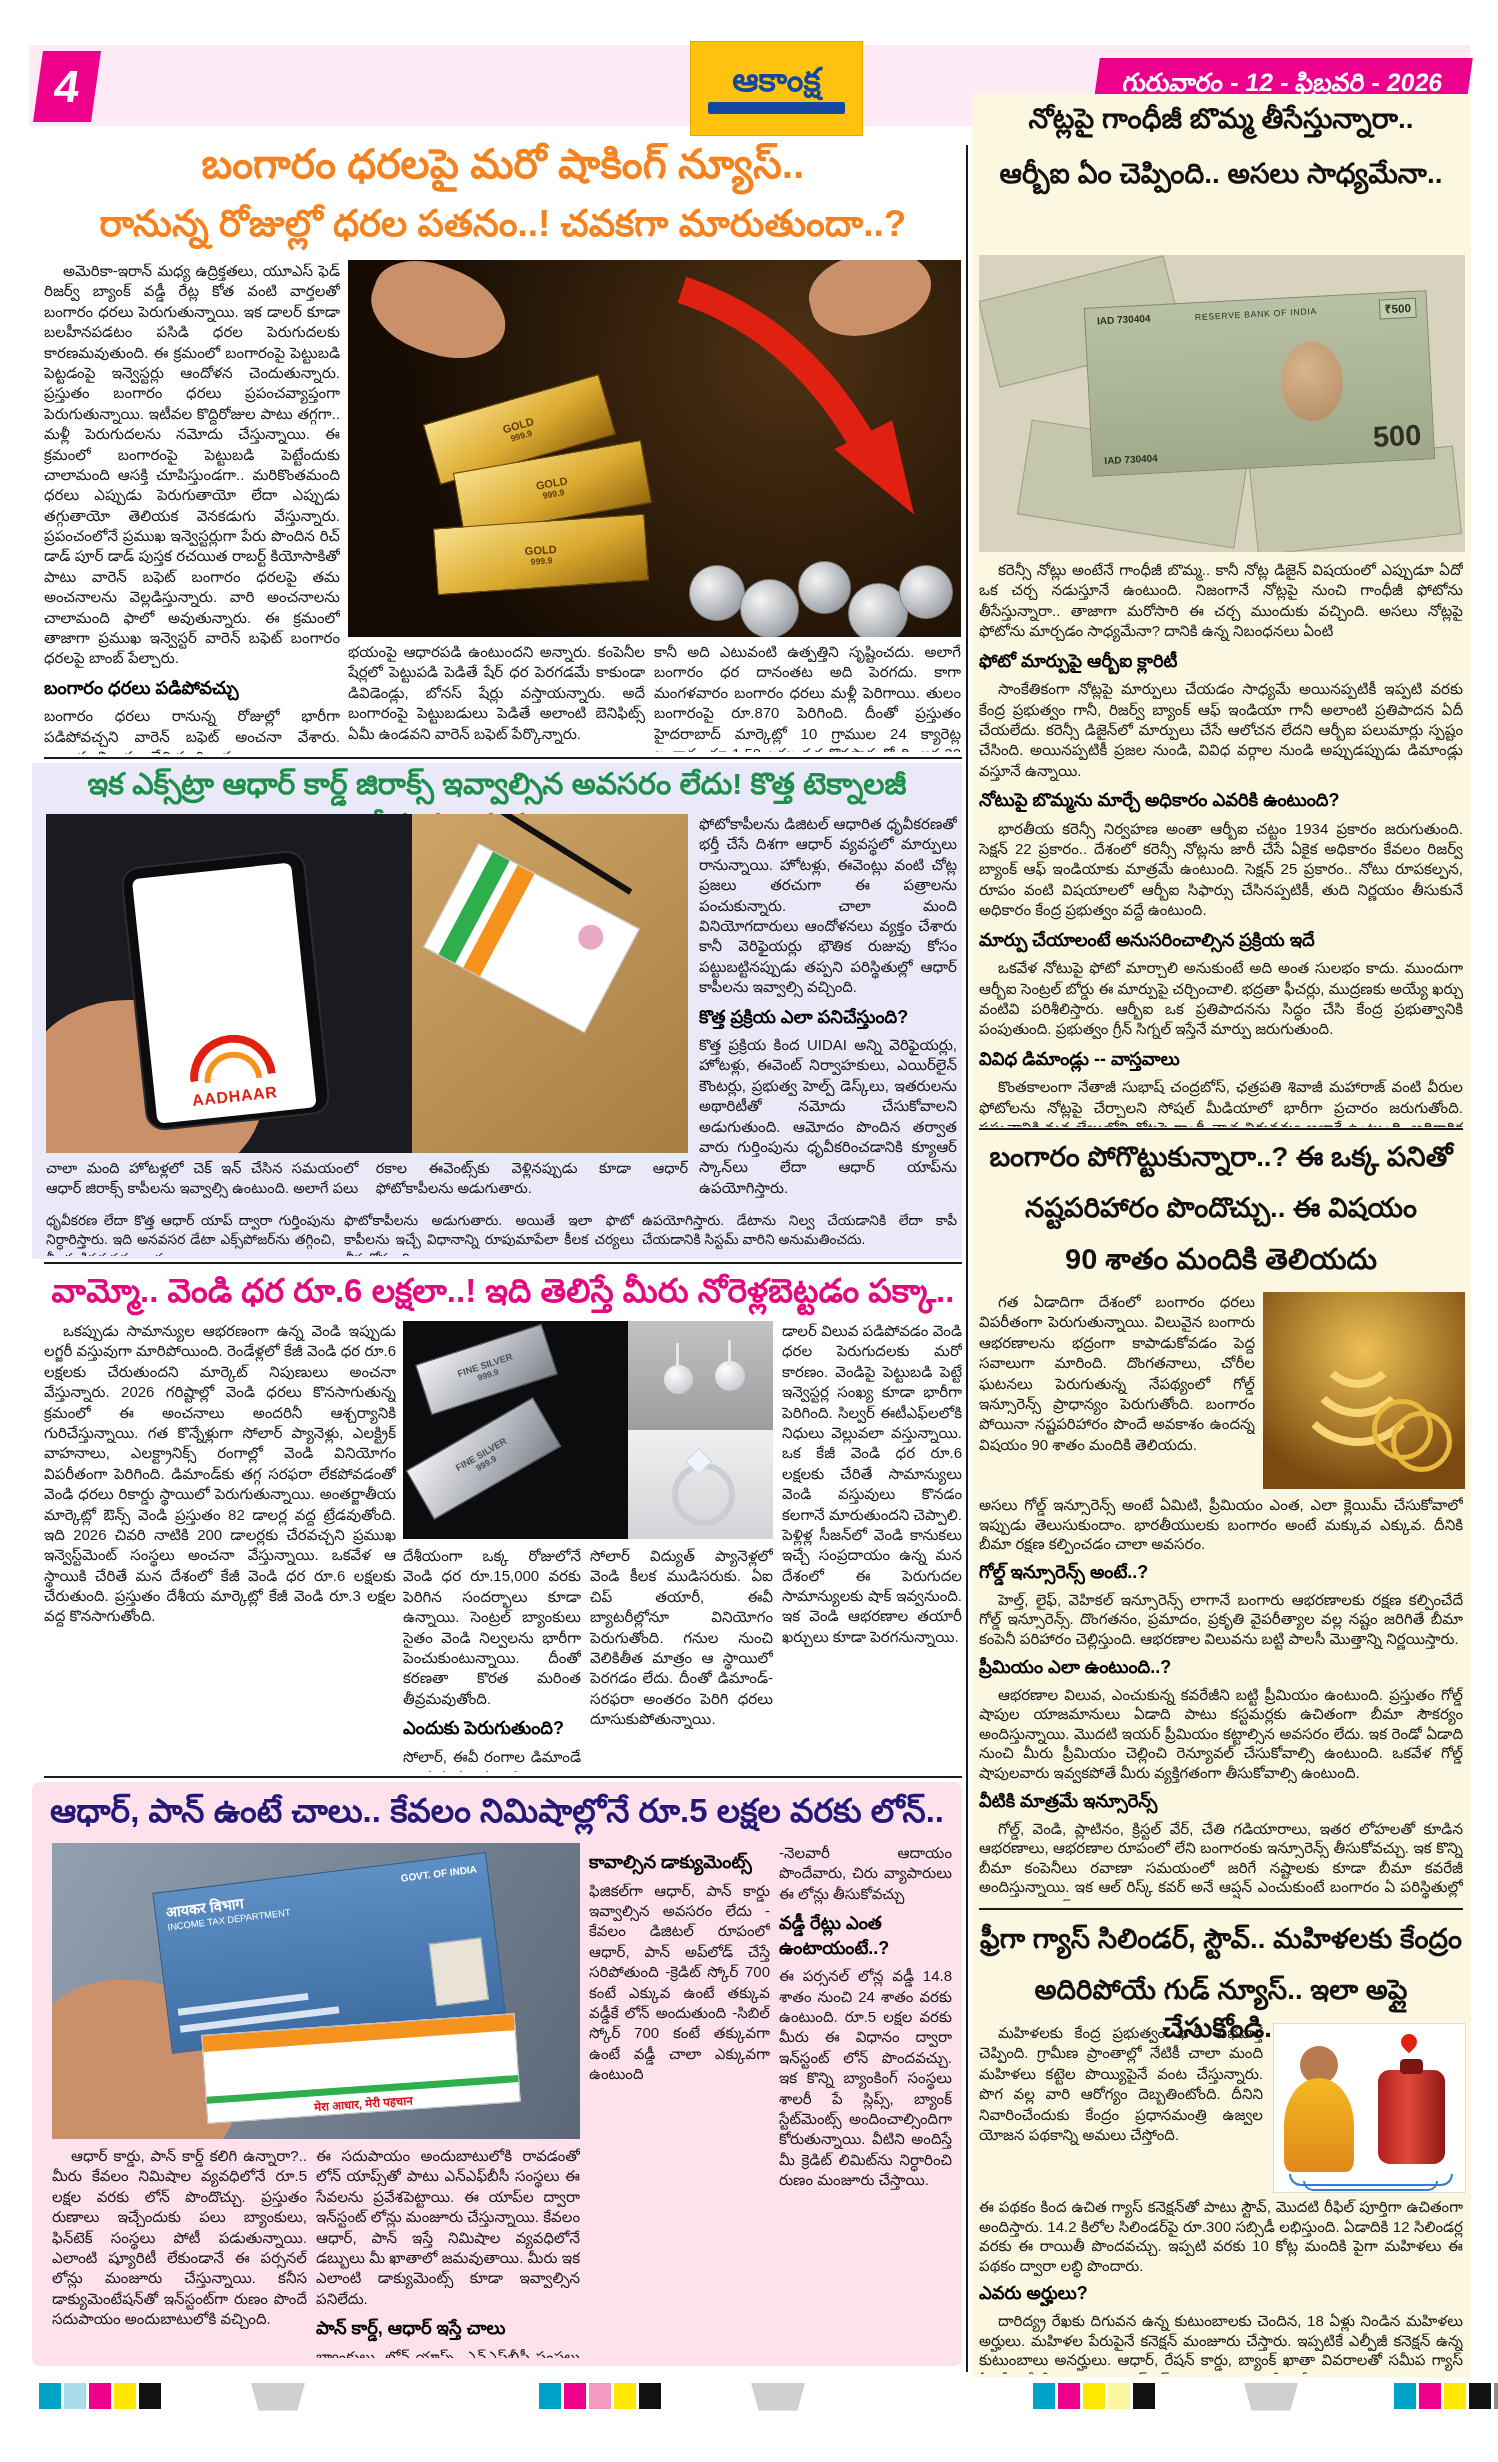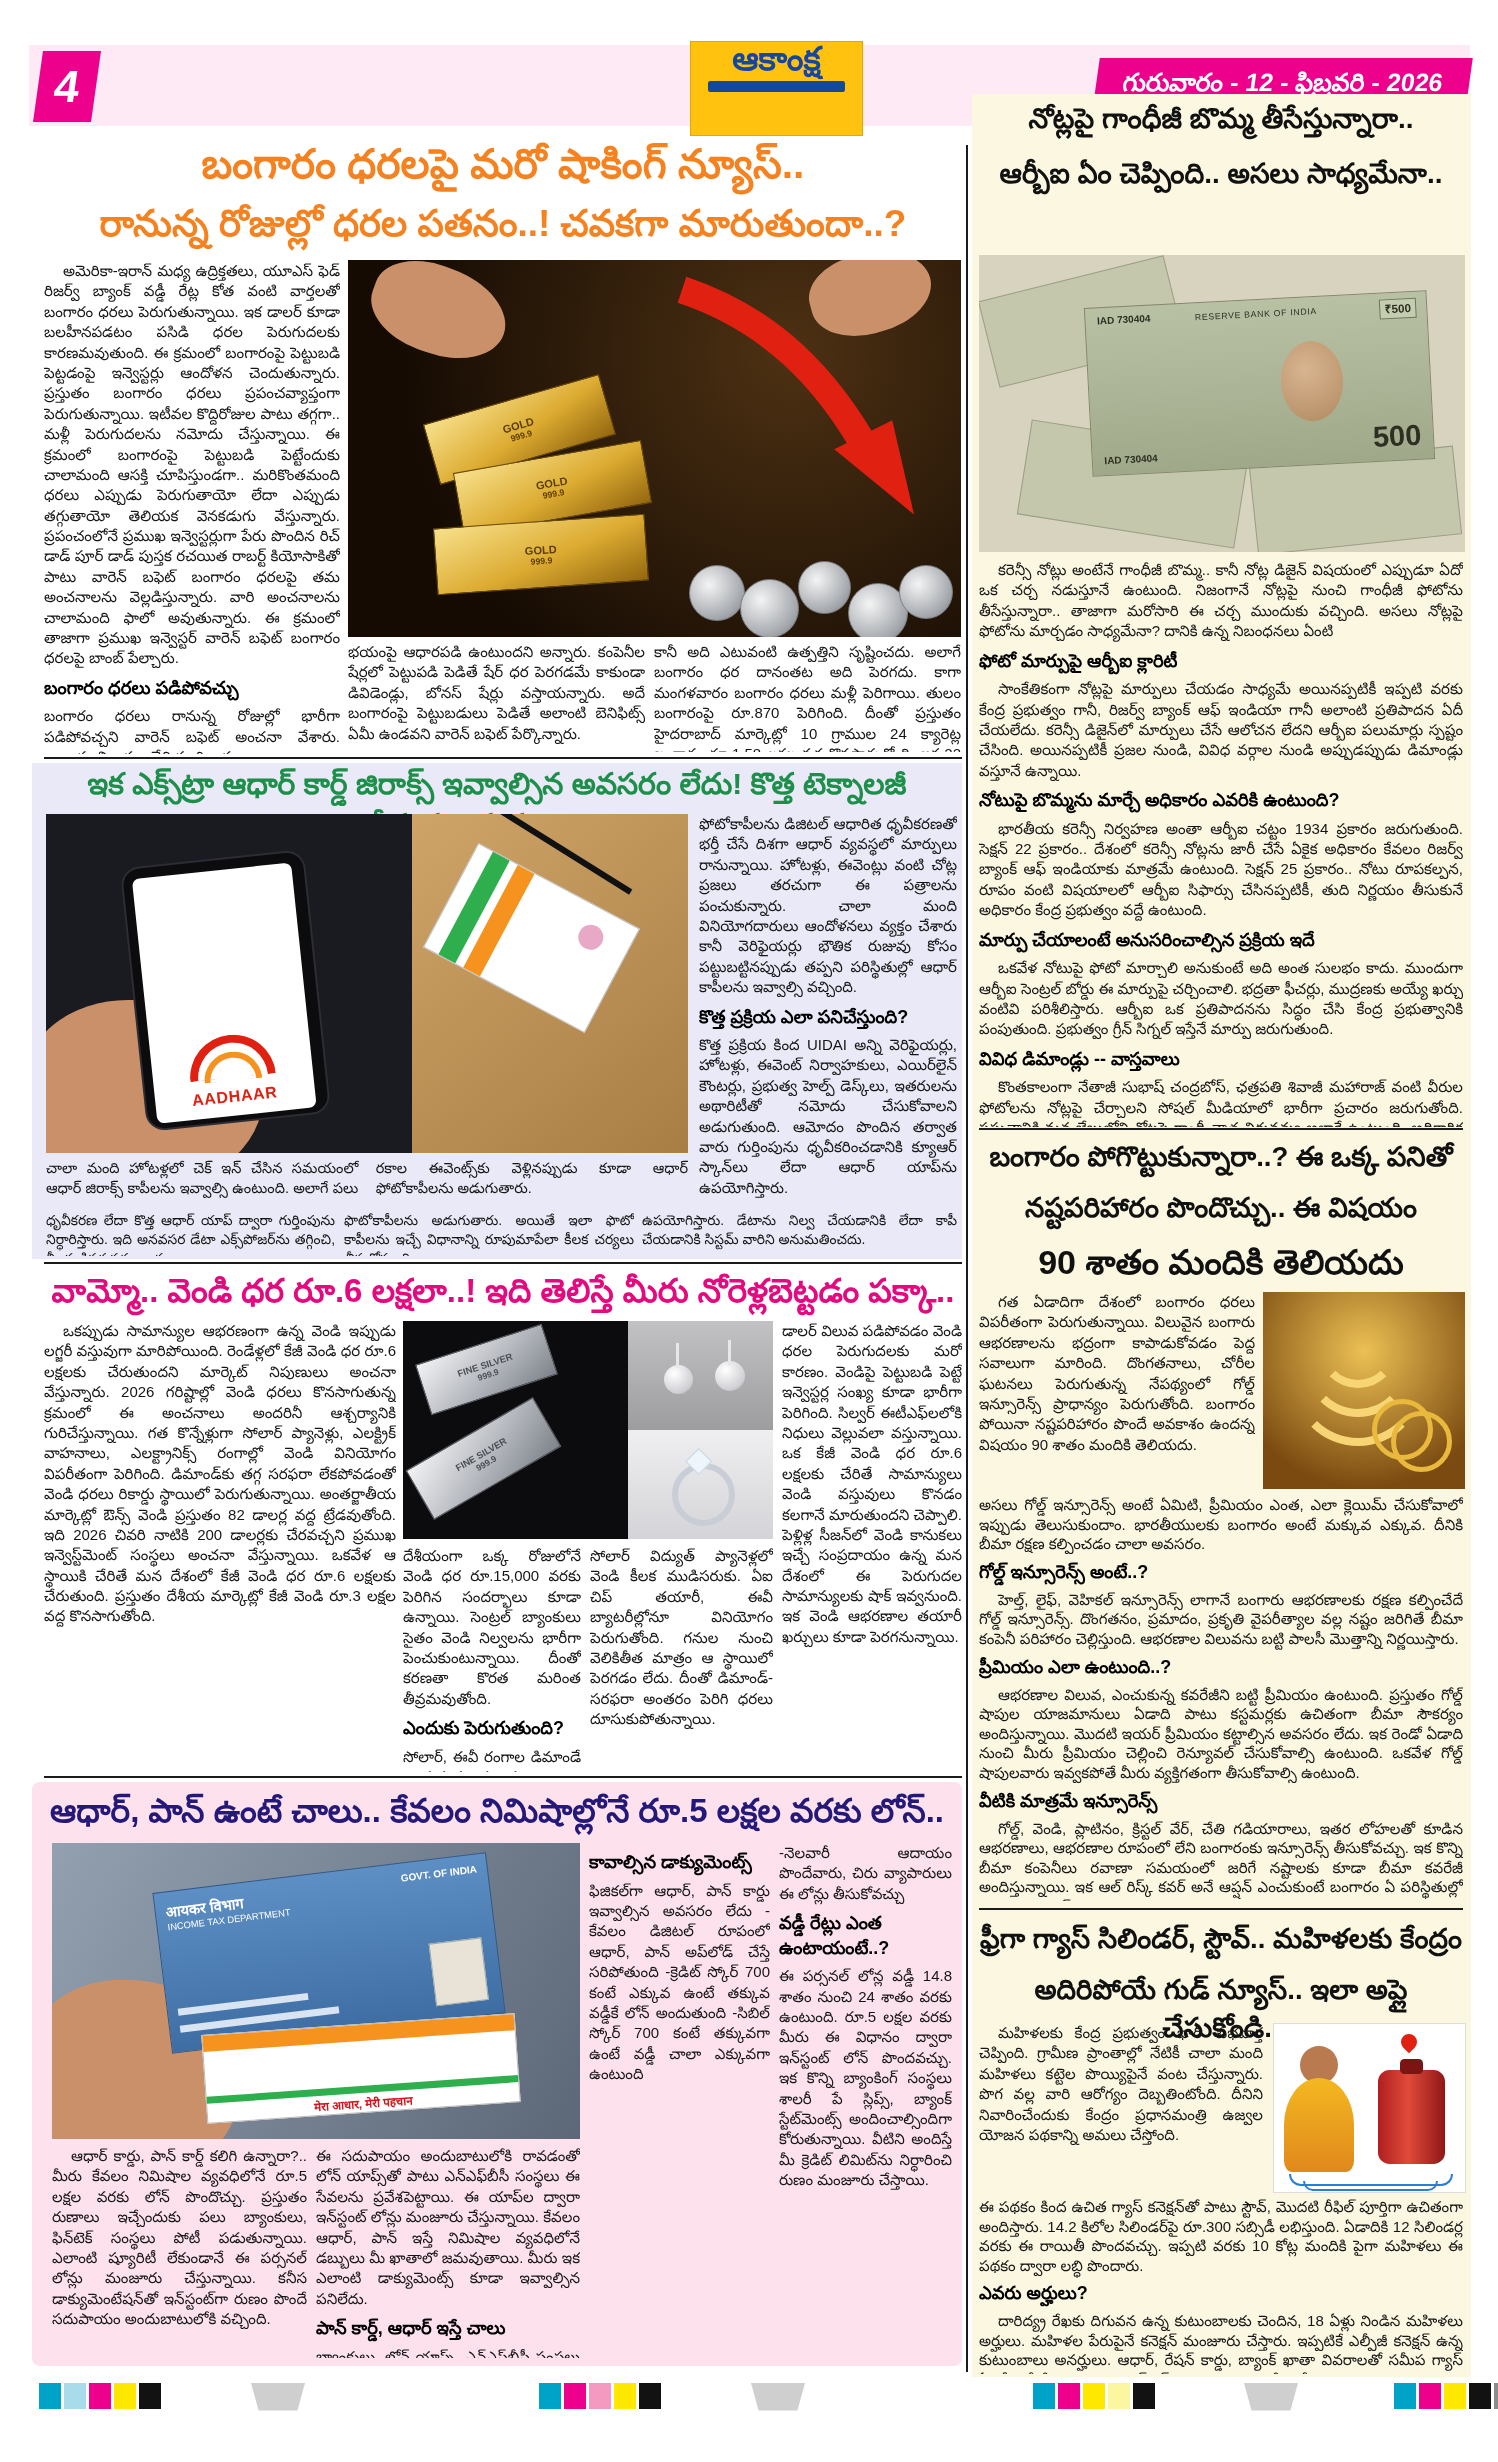--- a/index.html
+++ b/index.html
@@ -9,21 +9,21 @@
 .jt p{margin:0 0 6.5px;text-indent:19px}
 .jt p.ni{text-indent:0}
 h4.sub{font-size:18px;font-weight:700;margin:7.3px 0 5.8px;color:#000;text-align:left;text-indent:0}
 .hl{font-weight:700;text-align:center;letter-spacing:0}
 .rule-h{background:#1b1b1b;height:2.2px}
 .rule-v{background:#1b1b1b;width:1.5px}
 
 .topbar{background:#fdeaf4}
 .badge{background:#ec008c;transform:skewX(-8deg);color:#fff;font-weight:700;font-size:45px;display:flex;align-items:center;justify-content:center}
 .dateband{background:#ec008c;transform:skewX(-8deg);color:#fff;font-weight:700;font-size:25px;display:flex;align-items:center;justify-content:center}
-.logo{background:#ffc20e;border:1.5px solid #e6a800;display:flex;flex-direction:column;align-items:center;justify-content:flex-start}
+.logo{background:#ffc20e;border:1.5px solid #e6a800;display:flex;flex-direction:column;align-items:center;justify-content:center}
 .logo .lg-txt{color:#1547a0;font-weight:700;font-size:33px;line-height:1}
 .logo .lg-bar{margin-top:5.8px;width:80%;height:11.6px;background:#1547a0;border-radius:2.2px}
 
 .lavender{background:#e9e9f7}
 .pinkbox{background:#fde2ee;border-radius:7.3px}
 .cream{background:#fbf7e0}
 
 .ph{overflow:hidden}
 .gold-ph{background:radial-gradient(circle at 72% 25%,#4d3113,#150b03 75%)}
 .gbar{position:absolute;background:linear-gradient(160deg,#f7e08a,#dcab31 55%,#94670f);border:0.7px solid #6b4a0e;color:#5c3d05;font-weight:700;display:flex;flex-direction:column;align-items:center;justify-content:center;font-size:11px}
@@ -282,21 +282,21 @@
     <h4 class="sub">మార్పు చేయాలంటే అనుసరించాల్సిన ప్రక్రియ ఇదే</h4>
     <p>ఒకవేళ నోటుపై ఫోటో మార్చాలి అనుకుంటే అది అంత సులభం కాదు. ముందుగా ఆర్బీఐ సెంట్రల్ బోర్డు ఈ మార్పుపై చర్చించాలి. భద్రతా ఫీచర్లు, ముద్రణకు అయ్యే ఖర్చు వంటివి పరిశీలిస్తారు. ఆర్బీఐ ఒక ప్రతిపాదనను సిద్ధం చేసి కేంద్ర ప్రభుత్వానికి పంపుతుంది. ప్రభుత్వం గ్రీన్ సిగ్నల్ ఇస్తేనే మార్పు జరుగుతుంది.</p>
     <h4 class="sub">వివిధ డిమాండ్లు -- వాస్తవాలు</h4>
     <p>కొంతకాలంగా నేతాజీ సుభాష్ చంద్రబోస్, ఛత్రపతి శివాజీ మహారాజ్ వంటి వీరుల ఫోటోలను నోట్లపై చేర్చాలని సోషల్ మీడియాలో భారీగా ప్రచారం జరుగుతోంది. ప్రస్తుతానికి మన జేబులోని నోట్లపై గాంధీ తాత చిరునవ్వు అలాగే ఉంటుంది. అధికారిక ప్రకటన వచ్చే వరకు వార్తలను నమ్మవద్దని నిపుణులు సూచిస్తున్నారు.</p>
   </div>
 
   <div class="abs rule-h" style="left:979px;top:1128px;width:484px"></div>
 
   <div class="abs hl" style="left:979px;top:1141px;width:484px;font-size:27.6px;color:#111">బంగారం పోగొట్టుకున్నారా..? ఈ ఒక్క పనితో</div>
   <div class="abs hl" style="left:979px;top:1192px;width:484px;font-size:27.6px;color:#111">నష్టపరిహారం పొందొచ్చు.. ఈ విషయం</div>
-  <div class="abs hl" style="left:979px;top:1243px;width:484px;font-size:34px;color:#111">90 శాతం మందికి తెలియదు</div>
+  <div class="abs hl" style="left:979px;top:1243px;width:484px;font-size:29px;color:#111">90 శాతం మందికి తెలియదు</div>
 
   <div class="abs ph jw-ph" style="left:1263px;top:1292px;width:202px;height:197px">
     <div class="jarc" style="left:29px;top:22px;width:116px;height:116px"></div>
     <div class="jarc" style="left:42px;top:19px;width:90px;height:90px"></div>
     <div class="jarc" style="left:55px;top:16px;width:64px;height:64px"></div>
     <div class="bangle" style="right:13px;bottom:17.4px;width:51px;height:51px"></div>
     <div class="bangle" style="right:32px;bottom:29px;width:51px;height:51px"></div>
   </div>
   <div class="abs jt" style="left:979px;top:1292px;width:276px;height:197px">
     <p>గత ఏడాదిగా దేశంలో బంగారం ధరలు విపరీతంగా పెరుగుతున్నాయి. విలువైన బంగారు ఆభరణాలను భద్రంగా కాపాడుకోవడం పెద్ద సవాలుగా మారింది. దొంగతనాలు, చోరీల ఘటనలు పెరుగుతున్న నేపథ్యంలో గోల్డ్ ఇన్సూరెన్స్ ప్రాధాన్యం పెరుగుతోంది. బంగారం పోయినా నష్టపరిహారం పొందే అవకాశం ఉందన్న విషయం 90 శాతం మందికి తెలియదు.</p>

